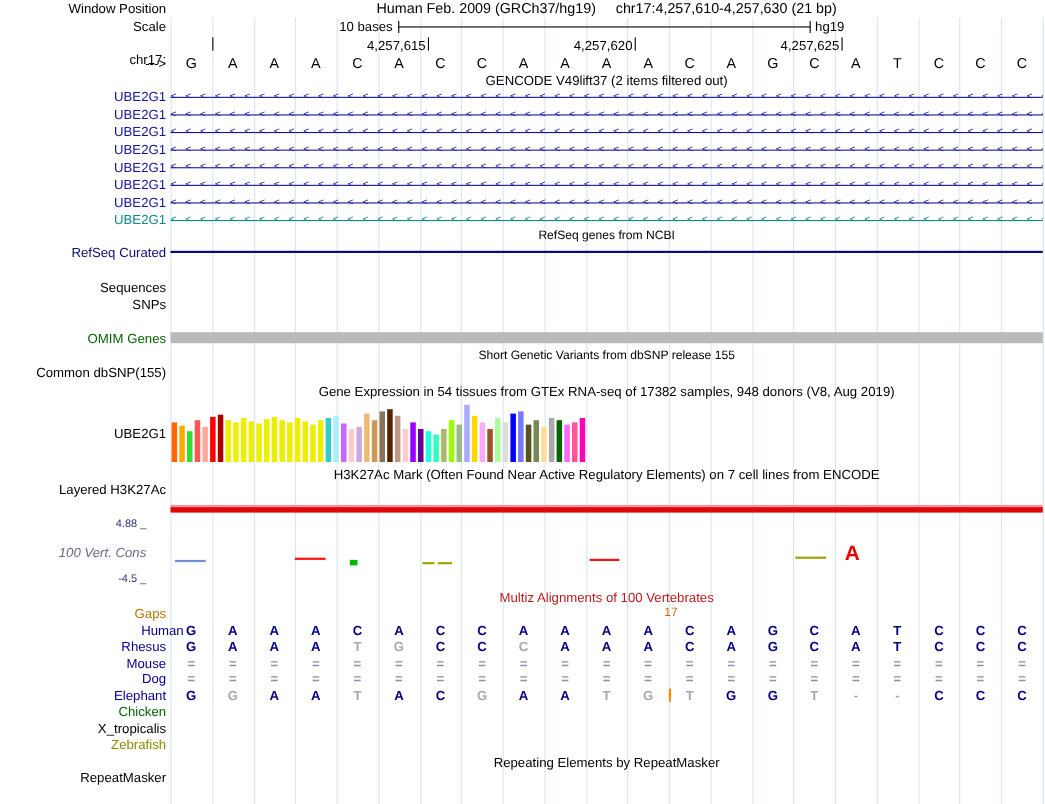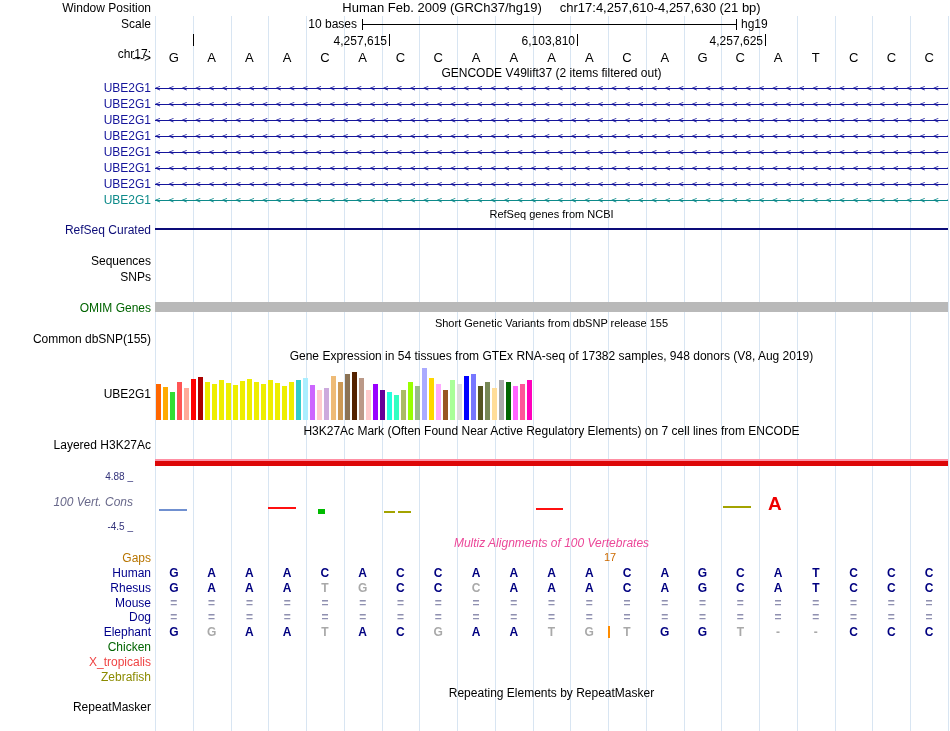--- a/index.html
+++ b/index.html
@@ -83,21 +83,21 @@
     <i class="st" style="right:0"></i>
   </div>
   <div id="genome-label">hg19</div>
 
   <div class="row-label" style="top:48px">chr17:</div>
   <div id="ruler">
       <div class="rtick" style="left: 193px;"></div>
       <div class="rtick" style="left: 389px;"></div>
       <div class="rcoord" style="left: 277px;">4,257,615</div>
       <div class="rtick" style="left: 577px;"></div>
-      <div class="rcoord" style="left: 465px;">6,103,810</div>
+      <div class="rcoord" style="left: 465px;">4,257,620</div>
       <div class="rtick" style="left: 765px;"></div>
       <div class="rcoord" style="left: 653px;">4,257,625</div>
     </div>
 
   <div class="row-label" style="top:52px">---&gt;</div>
   <div id="seq-row">
       <div class="base" style="left: 0px; width: 37.7619px; color: rgb(0, 0, 0);">G</div>
       <div class="base" style="left: 37.7619px; width: 37.7619px; color: rgb(0, 0, 0);">A</div>
       <div class="base" style="left: 75.5238px; width: 37.7619px; color: rgb(0, 0, 0);">A</div>
       <div class="base" style="left: 113.286px; width: 37.7619px; color: rgb(0, 0, 0);">A</div>
@@ -196,21 +196,21 @@
 
   <div class="ctitle" style="top:425px">H3K27Ac Mark (Often Found Near Active Regulatory Elements) on 7 cell lines from ENCODE</div>
   <div class="row-label" style="top:439px">Layered H3K27Ac</div>
   <div class="hline" id="h3k-pink" style="background: rgb(255, 143, 163);"></div>
   <div class="hline" id="h3k-red" style="background: rgb(221, 7, 7);"></div>
 
   <div class="row-label small-label cons-lbl" style="top: 471px; color: rgb(50, 50, 122);">4.88 _</div>
   <div class="row-label cons-lbl" style="top: 496px; color: rgb(104, 104, 138); font-style: italic;">100 Vert. Cons</div>
   <div class="row-label small-label cons-lbl" style="top: 521px; color: rgb(50, 50, 122);">-4.5 _</div>
 
-  <div class="ctitle" style="top: 537px; color: #ec4899; font-style: italic;">Multiz Alignments of 100 Vertebrates</div>
+  <div class="ctitle" style="top: 537px; color: #b91c1c;">Multiz Alignments of 100 Vertebrates</div>
   <div class="row-label" style="top: 552px; color: rgb(184, 117, 0);">Gaps</div>
   <div id="gap-count" style="color: rgb(204, 106, 0);">17</div>
 
   <div class="ctitle" style="top:687px">Repeating Elements by RepeatMasker</div>
   <div class="row-label" style="top:701px">RepeatMasker</div>
 <div class="row-label" style="top: 82px; color: rgb(21, 21, 155);">UBE2G1</div>
     <div class="gene-row" style="top: 80px;">
       <div class="gene-line" style="background: rgb(21, 21, 155);"></div>
       <div class="gene-arrows" style="color: rgb(21, 21, 155);">&lt;&lt;&lt;&lt;&lt;&lt;&lt;&lt;&lt;&lt;&lt;&lt;&lt;&lt;&lt;&lt;&lt;&lt;&lt;&lt;&lt;&lt;&lt;&lt;&lt;&lt;&lt;&lt;&lt;&lt;&lt;&lt;&lt;&lt;&lt;&lt;&lt;&lt;&lt;&lt;&lt;&lt;&lt;&lt;&lt;&lt;&lt;&lt;&lt;&lt;&lt;&lt;&lt;&lt;&lt;&lt;&lt;&lt;&lt;&lt;&lt;&lt;&lt;&lt;</div>
     </div>
@@ -250,21 +250,21 @@
       <div class="gene-arrows" style="color: rgb(13, 138, 138);">&lt;&lt;&lt;&lt;&lt;&lt;&lt;&lt;&lt;&lt;&lt;&lt;&lt;&lt;&lt;&lt;&lt;&lt;&lt;&lt;&lt;&lt;&lt;&lt;&lt;&lt;&lt;&lt;&lt;&lt;&lt;&lt;&lt;&lt;&lt;&lt;&lt;&lt;&lt;&lt;&lt;&lt;&lt;&lt;&lt;&lt;&lt;&lt;&lt;&lt;&lt;&lt;&lt;&lt;&lt;&lt;&lt;&lt;&lt;&lt;&lt;&lt;&lt;&lt;</div>
     </div>
     <div class="pmark" style="left: 159px; top: 509px; width: 28px; height: 2px; background: rgb(112, 144, 208);"></div>
     <div class="pmark" style="left: 268px; top: 507px; width: 28px; height: 2px; background: rgb(255, 16, 16);"></div>
     <div class="pmark" style="left: 318px; top: 509px; width: 7px; height: 5px; background: rgb(0, 187, 0);"></div>
     <div class="pmark" style="left: 384px; top: 511px; width: 11px; height: 2px; background: rgb(163, 163, 0);"></div>
     <div class="pmark" style="left: 398px; top: 511px; width: 13px; height: 2px; background: rgb(163, 163, 0);"></div>
     <div class="pmark" style="left: 536px; top: 508px; width: 27px; height: 2px; background: rgb(255, 16, 16);"></div>
     <div class="pmark" style="left: 723px; top: 506px; width: 28px; height: 2px; background: rgb(163, 163, 0);"></div>
     <div id="pletter" style="left: 768px; top: 494px; color: rgb(238, 0, 0);">A</div>
-    <div class="row-label sp-label" style="top: 566px; color: rgb(0, 0, 139);">Human</div>
+    <div class="row-label sp-label" style="top: 566px; color: rgb(0, 0, 139); margin-left: 16px;">Human</div>
     <div class="aln-row" style="top: 566px;">
       <div class="base" style="left: 0px; width: 37.7619px; color: rgb(0, 0, 128);">G</div>
       <div class="base" style="left: 37.7619px; width: 37.7619px; color: rgb(0, 0, 128);">A</div>
       <div class="base" style="left: 75.5238px; width: 37.7619px; color: rgb(0, 0, 128);">A</div>
       <div class="base" style="left: 113.286px; width: 37.7619px; color: rgb(0, 0, 128);">A</div>
       <div class="base" style="left: 151.048px; width: 37.7619px; color: rgb(0, 0, 128);">C</div>
       <div class="base" style="left: 188.81px; width: 37.7619px; color: rgb(0, 0, 128);">A</div>
       <div class="base" style="left: 226.571px; width: 37.7619px; color: rgb(0, 0, 128);">C</div>
       <div class="base" style="left: 264.333px; width: 37.7619px; color: rgb(0, 0, 128);">C</div>
       <div class="base" style="left: 302.095px; width: 37.7619px; color: rgb(0, 0, 128);">A</div>
@@ -372,15 +372,15 @@
       <div class="base" style="left: 528.667px; width: 37.7619px; color: rgb(0, 0, 128);">G</div>
       <div class="base" style="left: 566.429px; width: 37.7619px; color: rgb(169, 169, 169);">T</div>
       <div class="base" style="left: 604.19px; width: 37.7619px; color: rgb(169, 169, 169);">-</div>
       <div class="base" style="left: 641.952px; width: 37.7619px; color: rgb(169, 169, 169);">-</div>
       <div class="base" style="left: 679.714px; width: 37.7619px; color: rgb(0, 0, 128);">C</div>
       <div class="base" style="left: 717.476px; width: 37.7619px; color: rgb(0, 0, 128);">C</div>
       <div class="base" style="left: 755.238px; width: 37.7619px; color: rgb(0, 0, 128);">C</div>
     </div>
     <div style="position: absolute; width: 2px; height: 12px; left: 608px; top: 626px; background: rgb(255, 140, 0);"></div>
     <div class="row-label sp-label" style="top: 640px; color: rgb(0, 100, 0);">Chicken</div>
-    <div class="row-label sp-label" style="top: 655px; color: #ef4444;">X_tropicalis</div>
+    <div class="row-label sp-label" style="top: 655px; color: #000000;">X_tropicalis</div>
     <div class="row-label sp-label" style="top: 670px; color: rgb(139, 139, 0);">Zebrafish</div>
   </div>
 
 </body></html>

